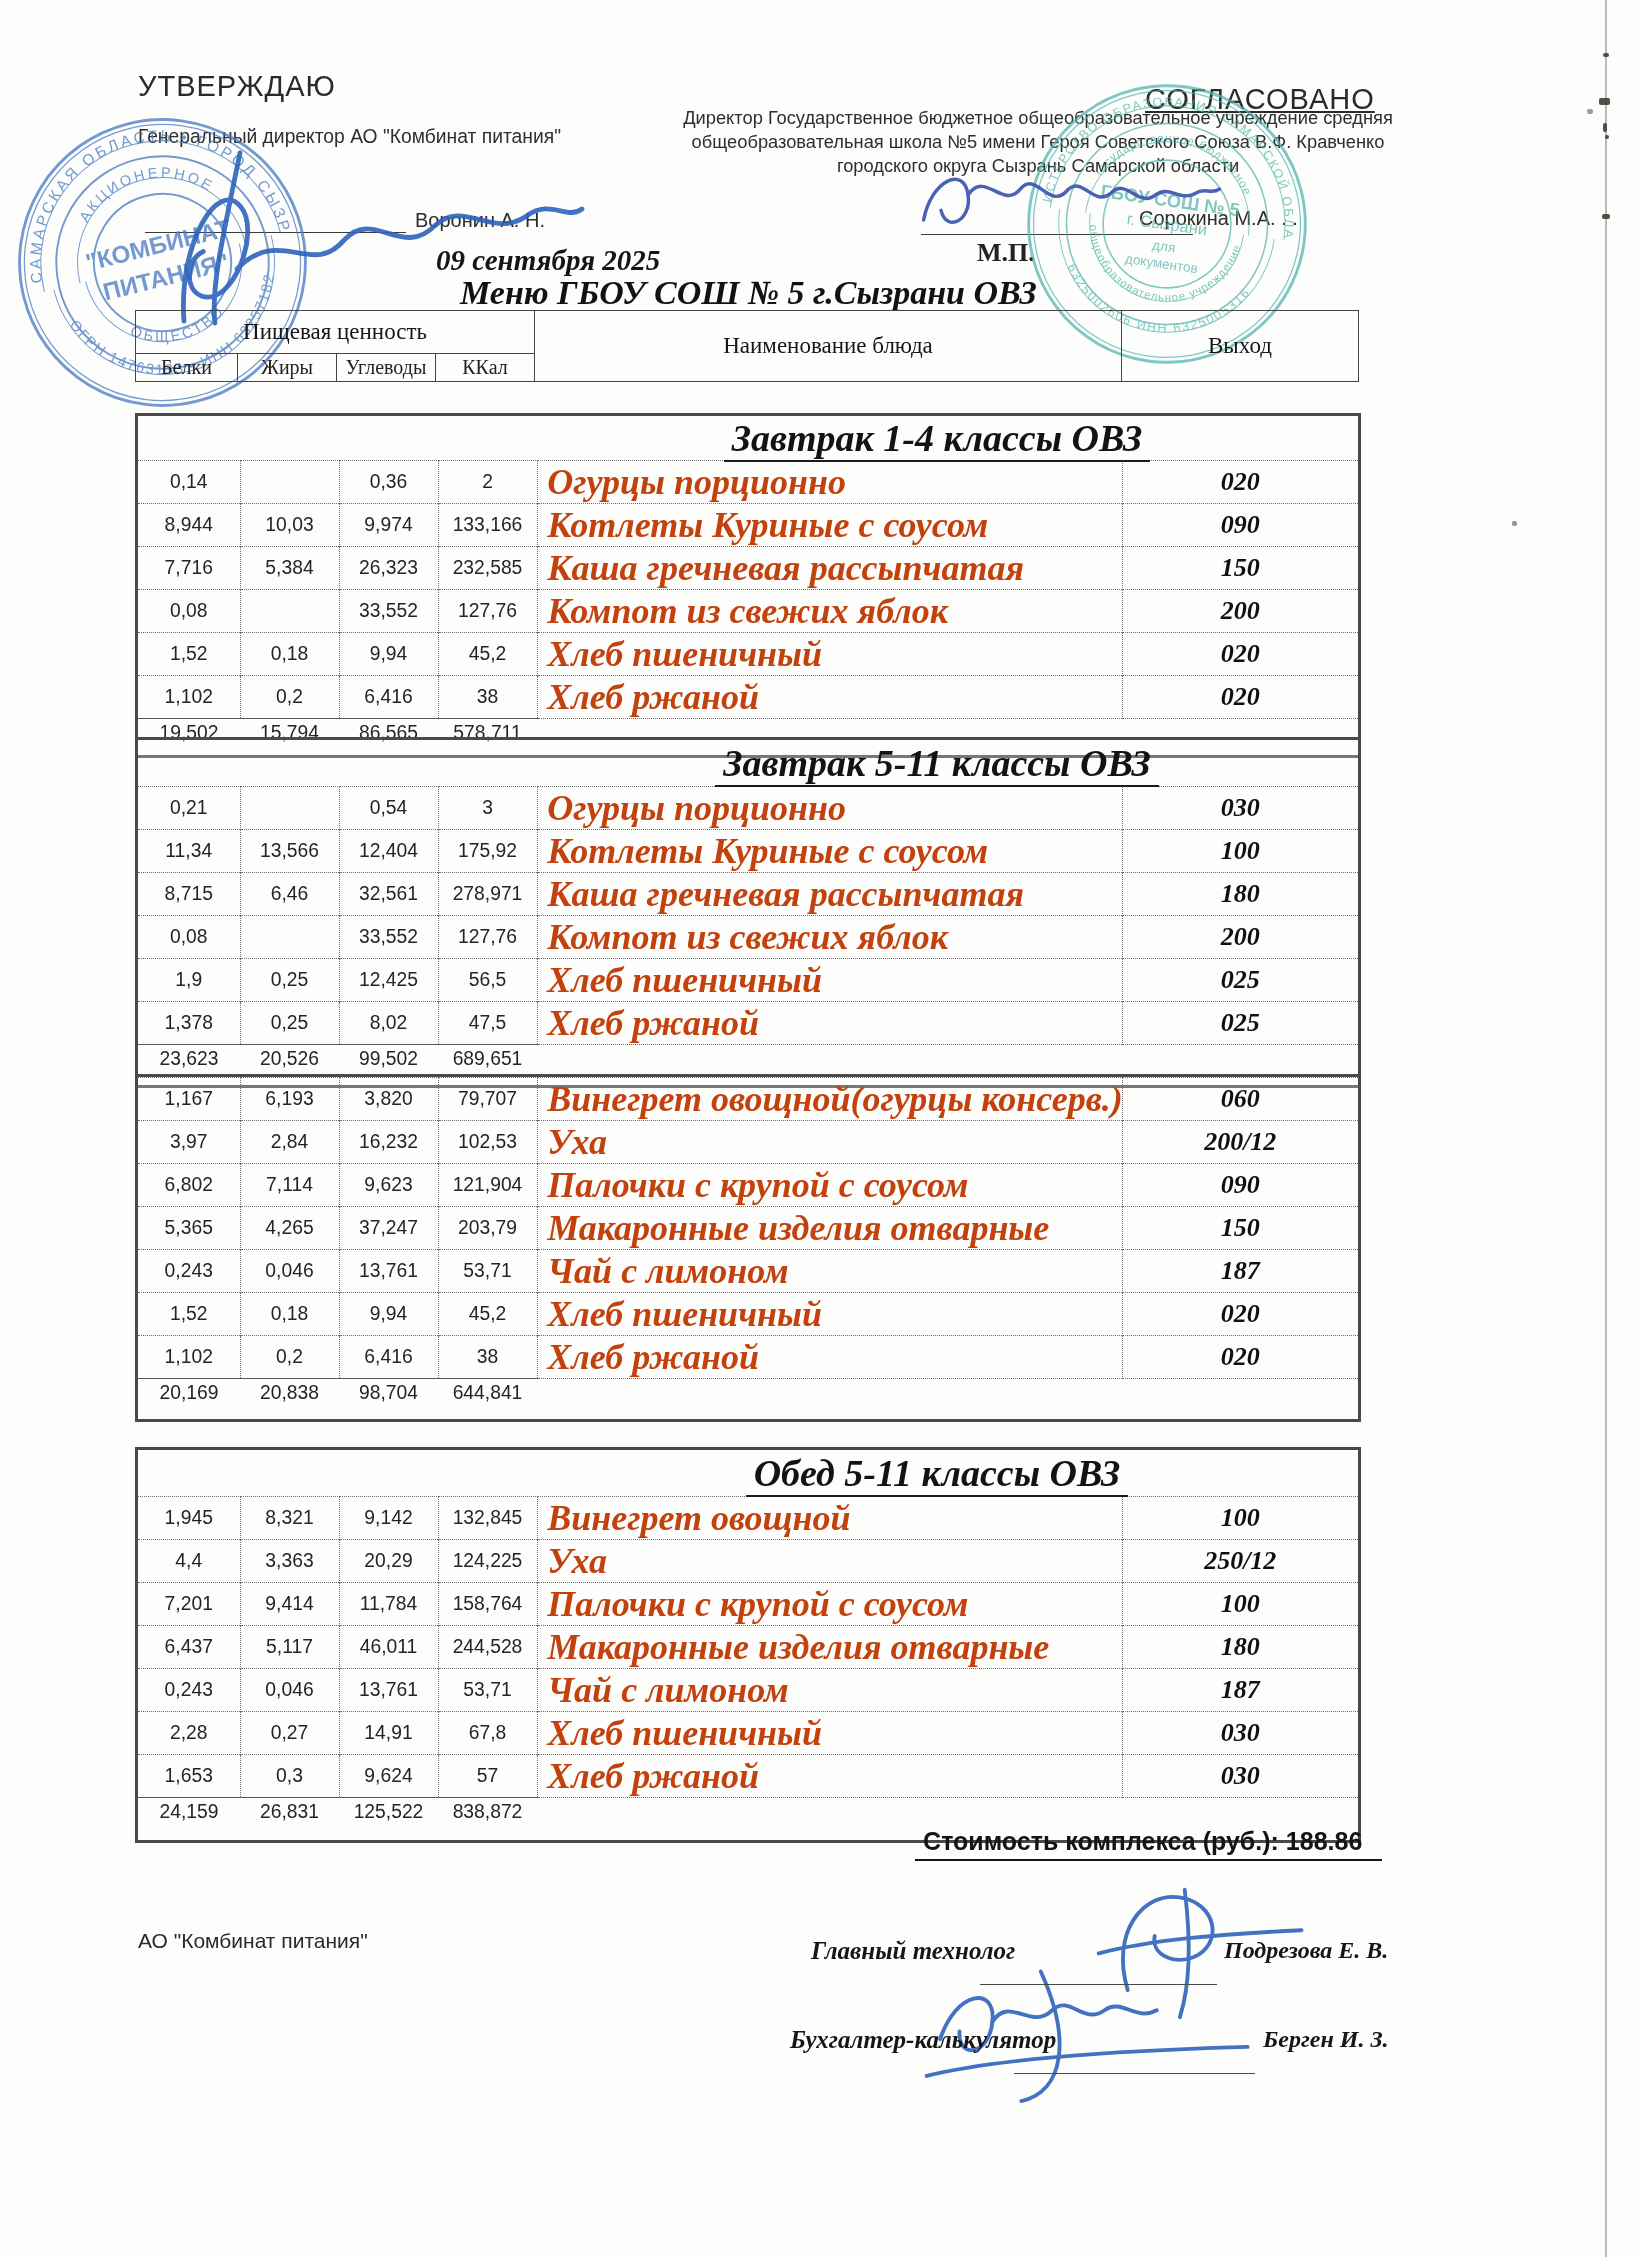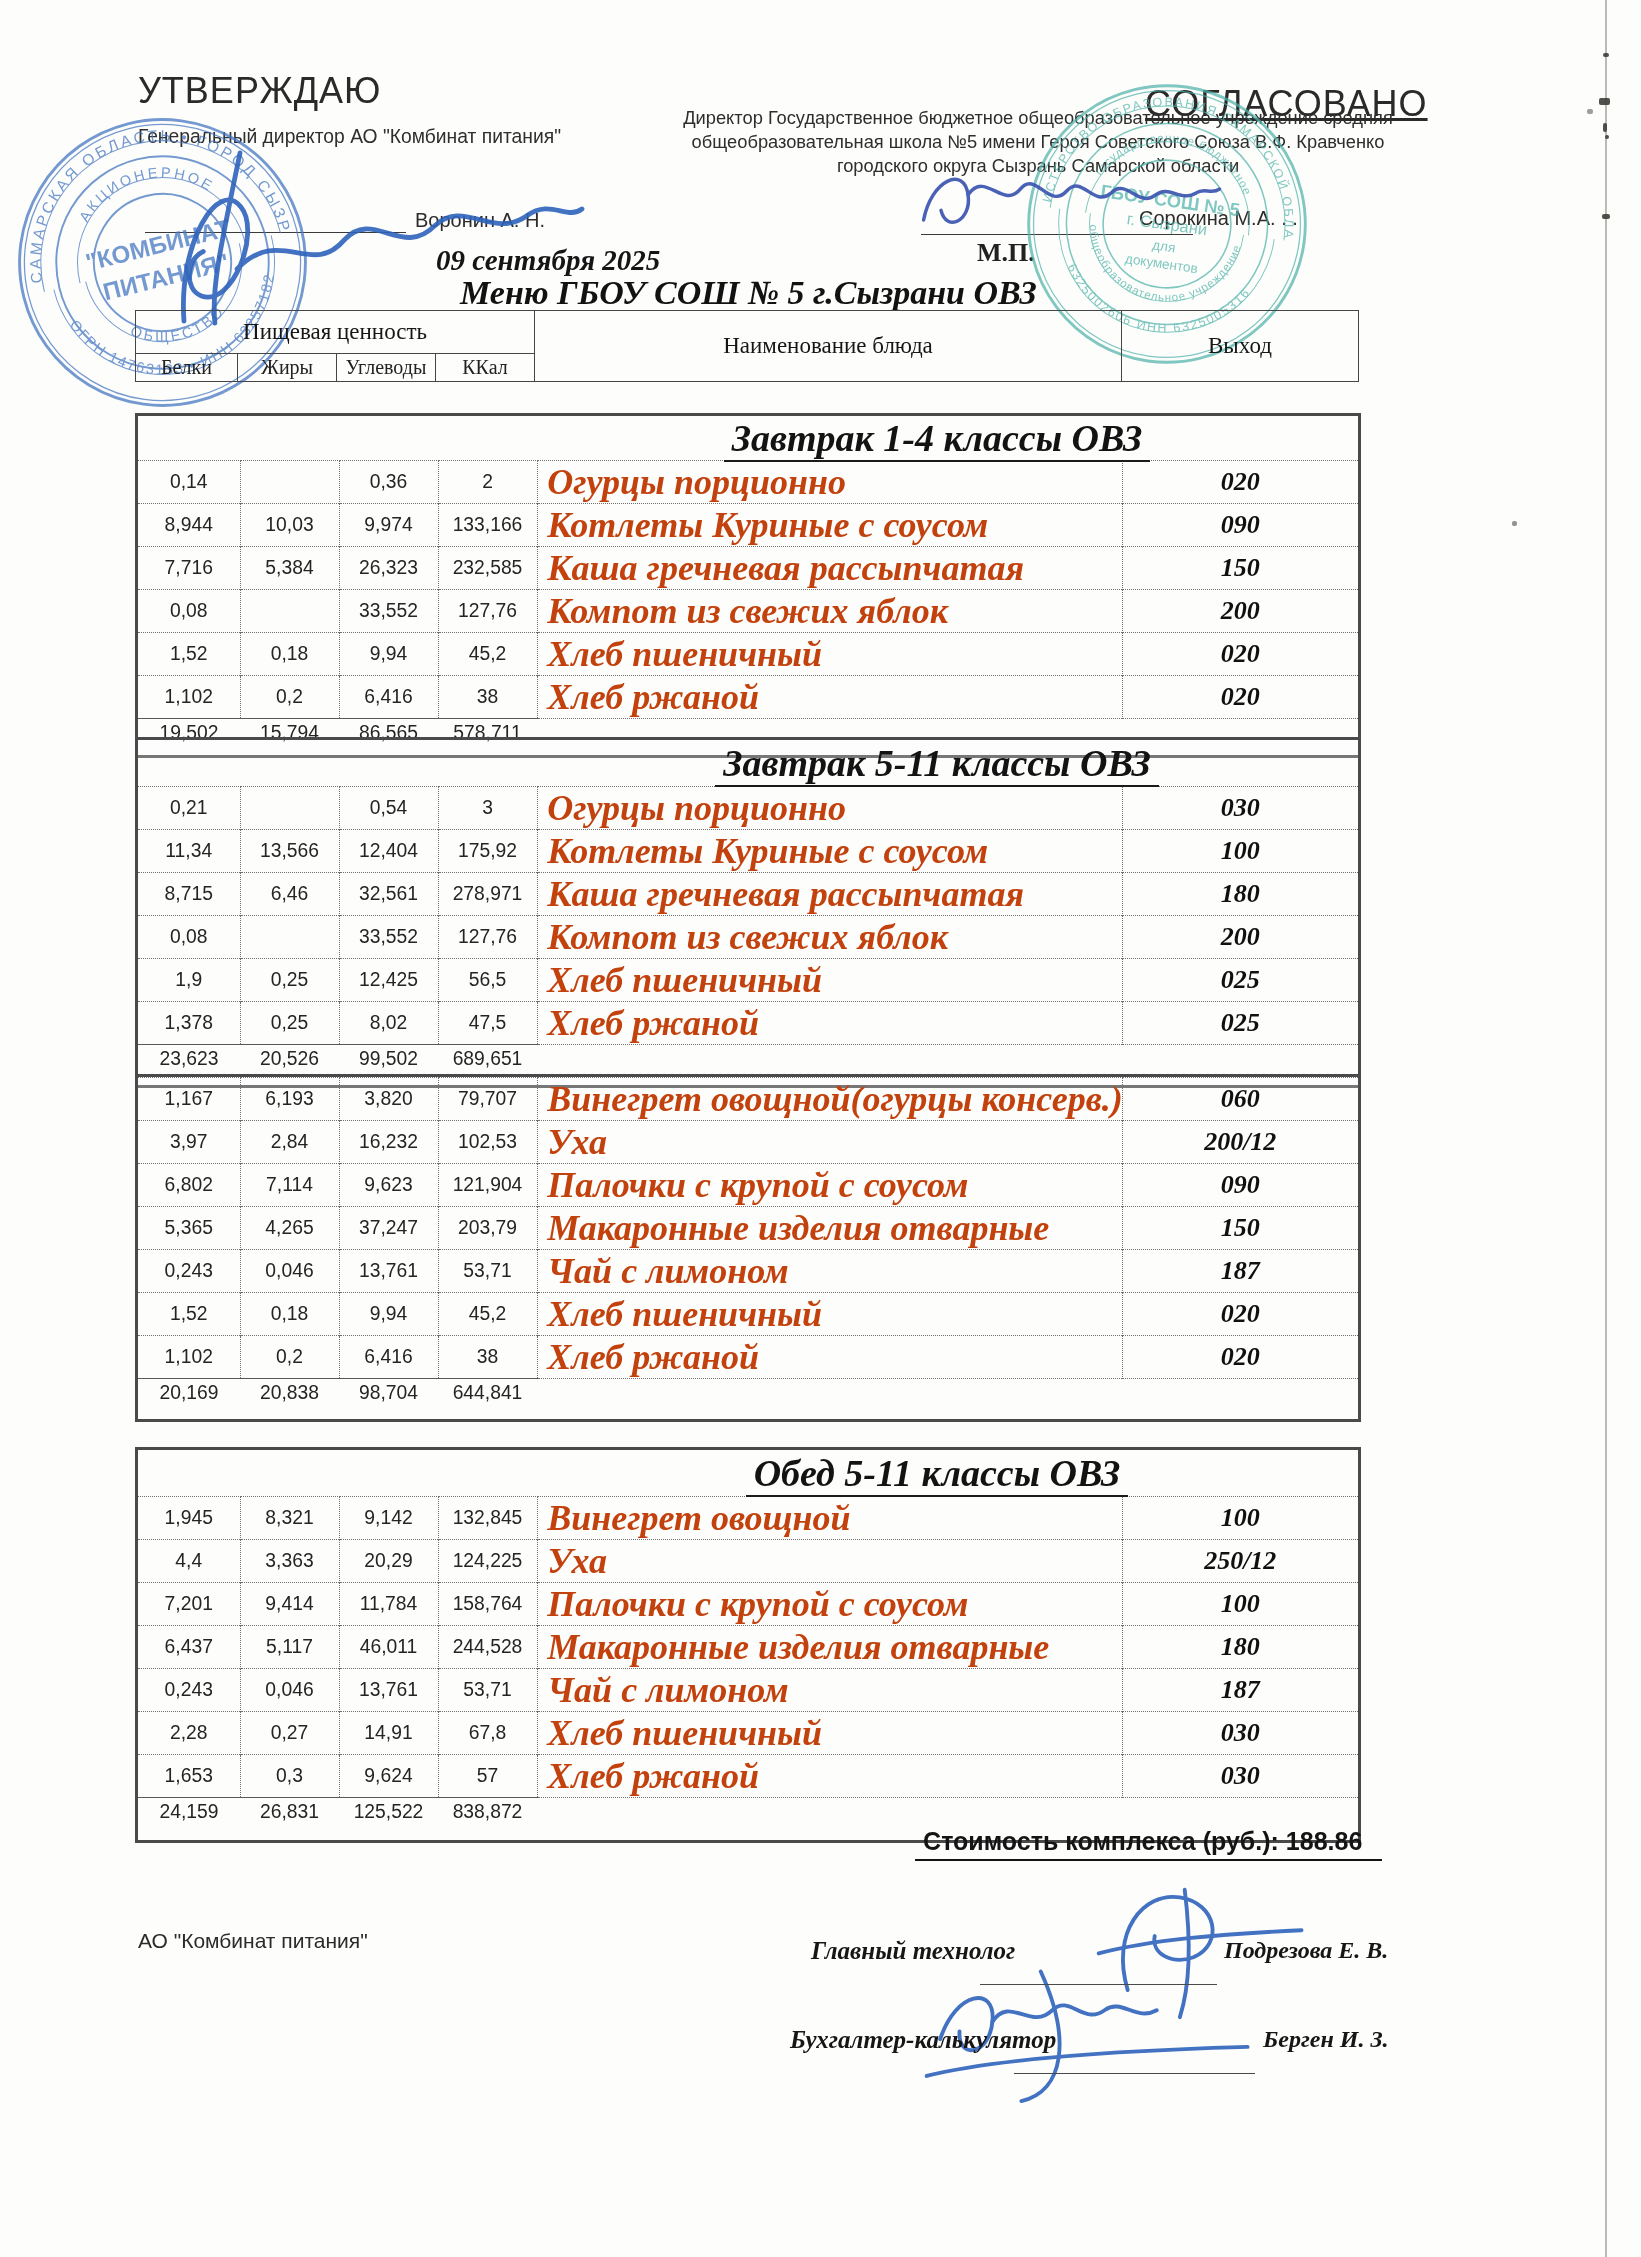--- a/index.html
+++ b/index.html
@@ -2,21 +2,21 @@
 <html><head>
 <meta charset="utf-8">
 <style>
   html,body{margin:0;padding:0;}
   body{width:1641px;height:2257px;position:relative;background:#f4f4f0;
        font-family:"Liberation Sans","DejaVu Sans",sans-serif;color:#1d1d1d;}
   .page{position:absolute;inset:0;background:#fdfdfb;overflow:hidden;}
   .abs{position:absolute;}
 
   
-  .approve-title{font-size:36px;letter-spacing:1px;color:#2a2a2a;}
+  .approve-title{font-size:29px;letter-spacing:1px;color:#2a2a2a;}
   .approve-sub{font-size:19.3px;color:#2f2f2f;}
   .org-block{font-size:18.3px;line-height:24px;text-align:center;color:#2e2e2e;}
   .signer{font-size:20px;color:#2c2c2c;}
   .sig-line{border-bottom:1.9px solid #3a3a3a;height:0;}
   .date-line{font-family:"Liberation Serif","DejaVu Serif",serif;font-weight:bold;font-style:italic;font-size:29px;color:#151515;}
   .mp{font-family:"Liberation Serif",serif;font-weight:bold;font-size:26px;color:#222;}
 
   
   .doc-title{font-family:"Liberation Serif","DejaVu Serif",serif;font-weight:bold;font-style:italic;
              font-size:34px;text-align:center;color:#121212;white-space:nowrap;}

